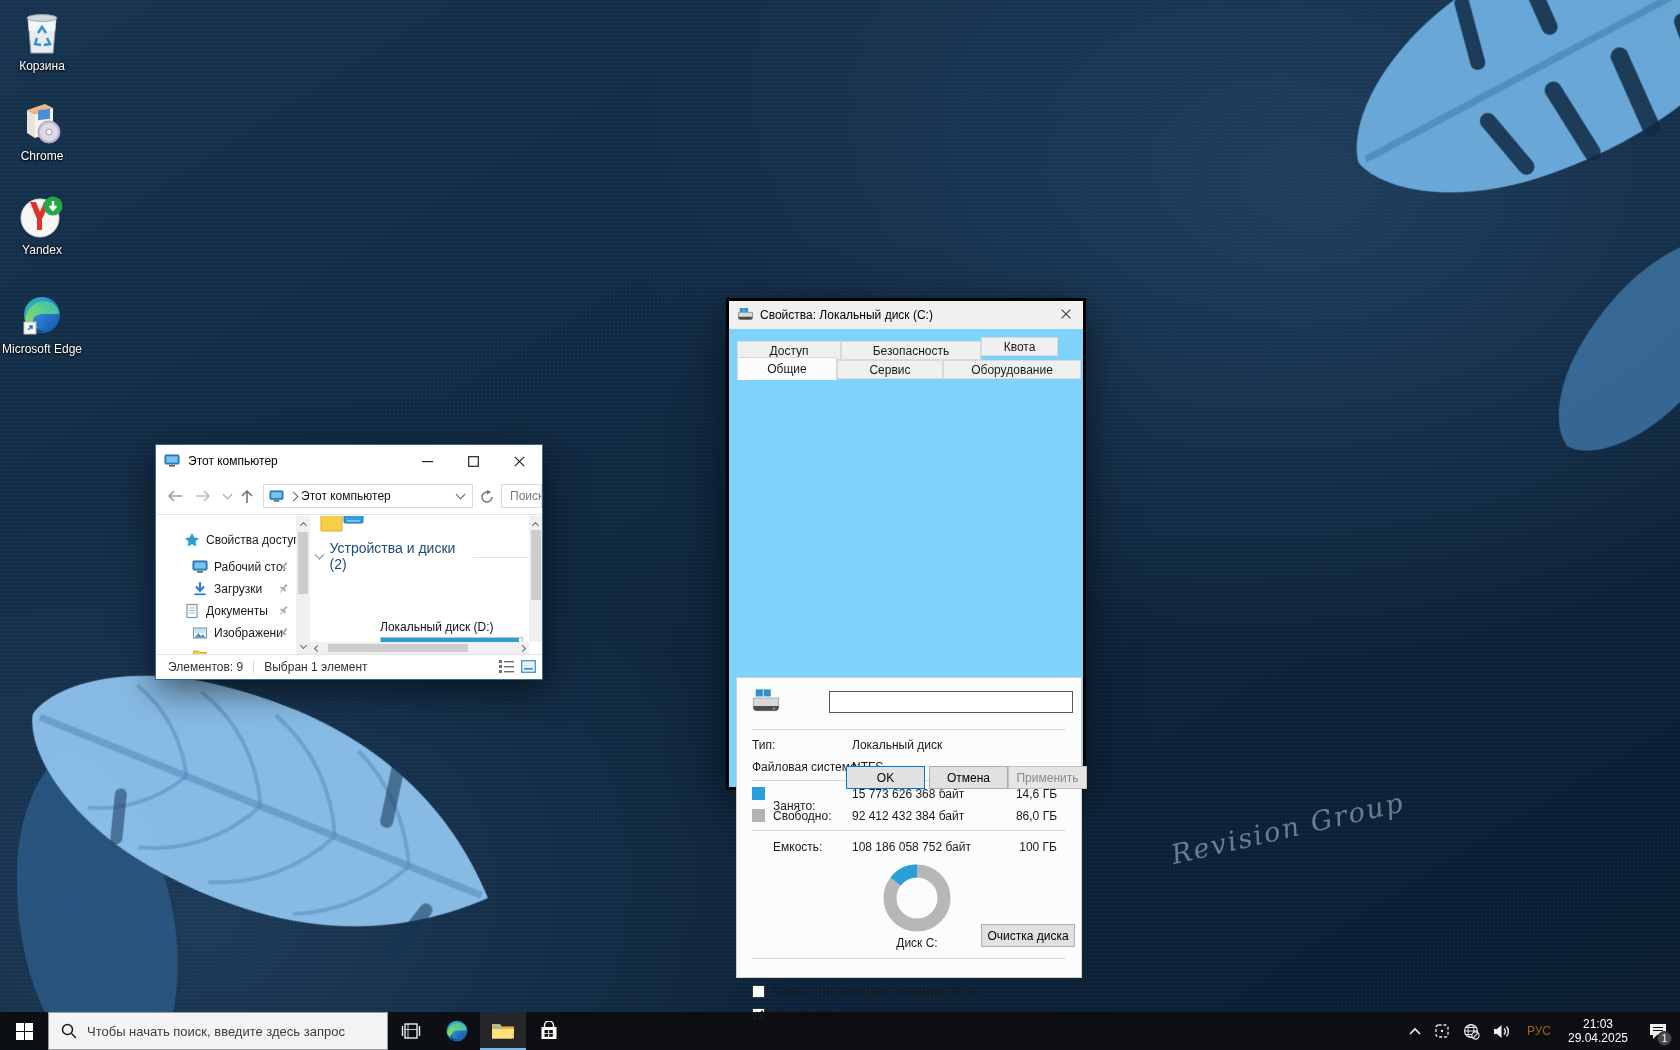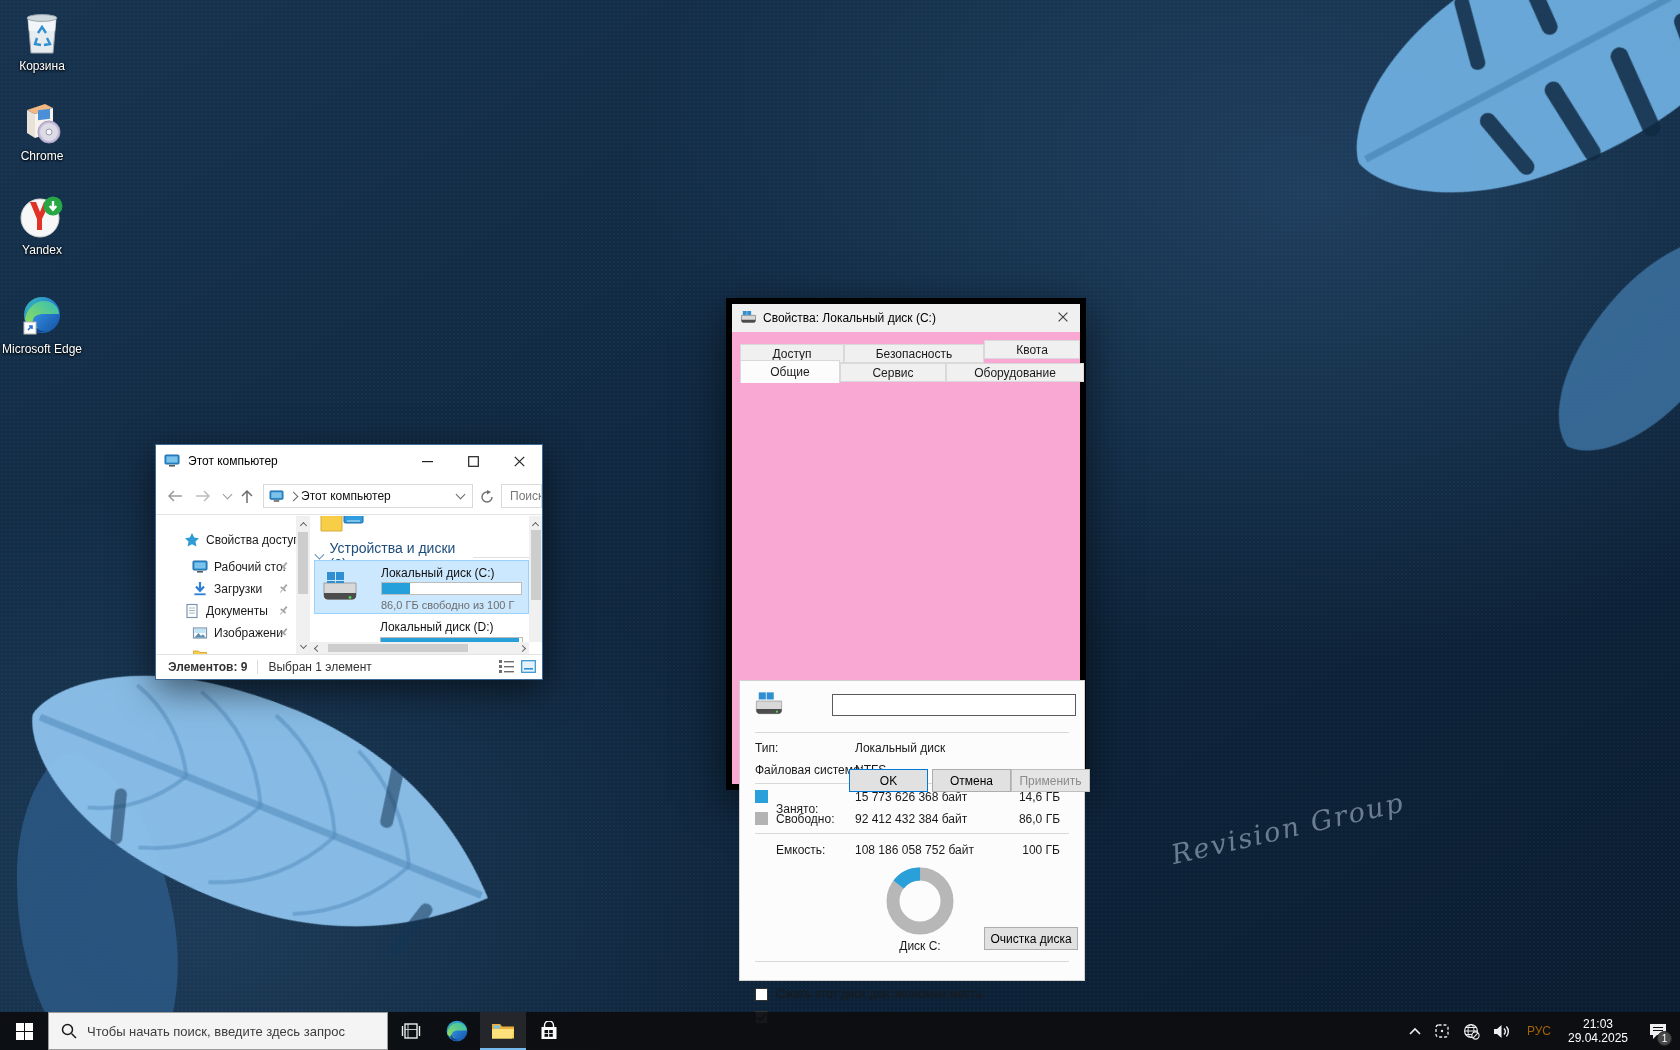--- a/index.html
+++ b/index.html
@@ -72,21 +72,21 @@
   .drivebar { border:1px solid #bcbcbc; background:#fff; }
   .drivebar .fill { height:100%; background:#26a0da; }
   .drivefree { font-size:11px; color:#6d6d6d; white-space:nowrap; }
   .hscroll { position:absolute; left:154px; right:13px; bottom:0; height:12px; background:#f0f0f0; }
   .ex-status { position:absolute; left:0; right:0; bottom:0; height:25px; background:#fff;
                border-top:1px solid #e3e3e3; display:flex; align-items:center; font-size:12px; color:#333; }
   .statdiv { width:1px; height:14px; background:#dcdcdc; margin:0 10px; }
 
   
   .dlg { position:absolute; left:726px; top:298px; width:360px; height:492px;
-         background:#f9a8d4; border:6px solid #000000; box-shadow:0 12px 40px rgba(0,0,0,.55); }
+         background:#7dd3fc; border:3px solid #000000; box-shadow:0 12px 40px rgba(0,0,0,.55); }
   .dlg-titlebar { position:absolute; left:0; top:0; right:0; height:28px; background:#f0f0f0;
                   display:flex; align-items:center; }
   .dlg-title { font-size:12px; color:#000; margin-left:6px; }
   .dlg-close { position:absolute; right:0; top:0; width:34px; height:26px; display:flex;
                align-items:center; justify-content:center; }
   .tab { position:absolute; height:19px; background:#f0f0f0; border:1px solid #d9d9d9;
          font-size:12px; color:#1a1a1a; display:flex; align-items:center; justify-content:center; }
   .tab.active { background:#fcfcfc; height:23px; border-bottom:none; z-index:3; }
   .page { position:absolute; left:7px; top:376px; width:346px; height:301px;
           background:#fcfcfc; border:1px solid #d0d0d0; }
@@ -392,41 +392,20 @@
         <path d="M1 2 h12 l3 3 h6 v18 h-21 Z" fill="#f7ce46" stroke="#d9a93c"></path>
         <rect x="24" y="0" width="19" height="15" rx="1.5" fill="#2f9de0" stroke="#1b6aa3"></rect>
         <rect x="27" y="12" width="13" height="2" fill="#7cc3ec"></rect>
       </svg>
       <div class="grouphdr" style="top:24px;">
         <span class="chev down" style="border-color:#5a87b0;margin-right:7px;"></span>
         <span>Устройства и диски (2)</span>
         <span class="line"></span>
       </div>
 
-      <div class="driveitem sel" style="top:44px;height:54px;">
-        <svg class="abs" style="left:6px;top:8px;" width="38" height="36" viewBox="0 0 38 36">
-          <path d="M3 14 h32 v12 c0 2 -1.5 4 -4 4 h-24 c-2.5 0 -4 -2 -4 -4 Z" fill="#d8d8d8" stroke="#9e9e9e"></path>
-          <path d="M3 24 h32 v3 c0 2 -1.5 3.6 -4 3.6 h-24 c-2.5 0 -4 -1.6 -4 -3.6 Z" fill="#4c4c4c"></path>
-          <circle cx="29" cy="28.5" r="1.4" fill="#49d84c"></circle>
-          <g fill="#2f8fd0">
-              <rect x="6" y="3" width="8" height="8"></rect>
-              <rect x="15" y="3" width="8" height="8"></rect>
-              <rect x="6" y="12" width="8" height="8" opacity=".001"></rect>
-            </g>
-          <g fill="#2f8fd0">
-              <rect x="6" y="12" width="8" height="2"></rect>
-              <rect x="15" y="12" width="8" height="2"></rect>
-            </g>
-        </svg>
-        <div class="drivename abs" style="left:66px;top:5px;">Локальный диск (C:)</div>
-        <div class="drivebar abs" style="left:66px;top:21px;right:6px;height:13px;">
-          <div class="fill" style="width: 20%;"></div>
-        </div>
-        <div class="drivefree abs" style="left:66px;top:38px;right:0;overflow:hidden;">86,0 ГБ свободно из 100 Г</div>
-      </div>
 
       <div class="driveitem" style="top:102px;height:30px;">
         <div class="drivename abs" style="left:66px;top:2px;">Локальный диск (D:)</div>
         <div class="drivebar abs" style="left:66px;top:19px;right:6px;height:10px;">
           <div class="fill" style="width: 98%;"></div>
         </div>
       </div>
     </div>
 
     <div class="hscroll">
@@ -441,21 +420,21 @@
 
     <div class="vscroll" style="right:0;top:0;bottom:12px;width:13px;">
       <div class="sarrow" style="top:0;width:13px;">
           <span class="chev up" style="width:5px;height:5px;"></span>
         </div>
       <div class="vthumb" style="top:14px;height:70px;left:1.5px;"></div>
     </div>
   </div>
 
   <div class="ex-status">
-    <span style="margin-left:12px;font-weight:bold;">Элементов: 9</span>
+    <span style="margin-left:12px;">Элементов: 9</span>
     <span class="statdiv"></span>
     <span>Выбран 1 элемент</span>
     <svg class="abs" style="right:28px;bottom:6px;" width="15" height="13" viewBox="0 0 15 13">
       <g fill="#6d6d6d">
           <rect x="0" y="0" width="3" height="3"></rect>
           <rect x="5" y="1" width="10" height="1.4"></rect>
           <rect x="0" y="5" width="3" height="3"></rect>
           <rect x="5" y="6" width="10" height="1.4"></rect>
           <rect x="0" y="10" width="3" height="3"></rect>
           <rect x="5" y="11" width="10" height="1.4"></rect>
@@ -483,21 +462,21 @@
         </svg>
     </div>
   </div>
 
   <div class="tab" style="left:8px;top:40px;width:104px;">
       <span>Доступ</span>
     </div>
   <div class="tab" style="left:112px;top:40px;width:140px;">
       <span>Безопасность</span>
     </div>
-  <div class="tab" style="left:252px;top:36px;width:96px;">
+  <div class="tab" style="left:252px;top:36px;width:77px;">
       <span>Квота</span>
     </div>
 
   <div class="tab active" style="left:8px;top:56px;width:100px;">
       <span>Общие</span>
     </div>
   <div class="tab" style="left:108px;top:59px;width:106px;">
       <span>Сервис</span>
     </div>
   <div class="tab" style="left:214px;top:59px;width:138px;">

